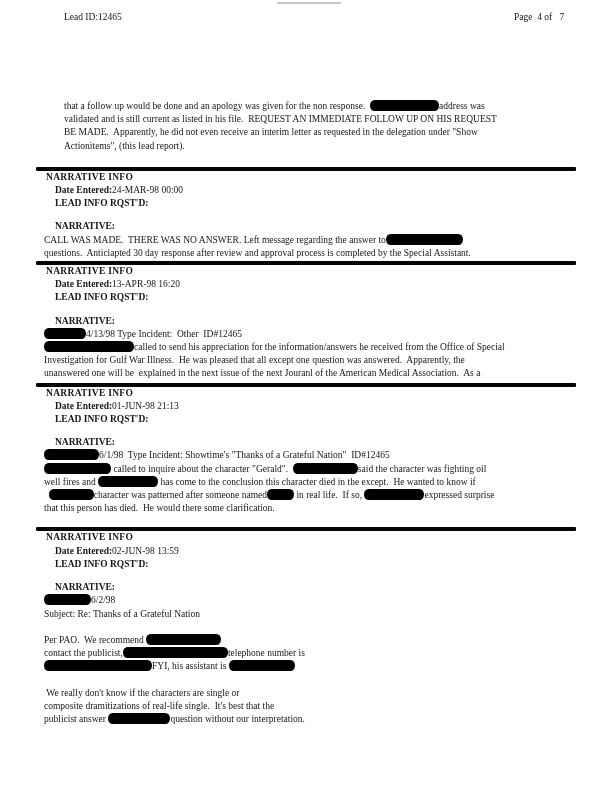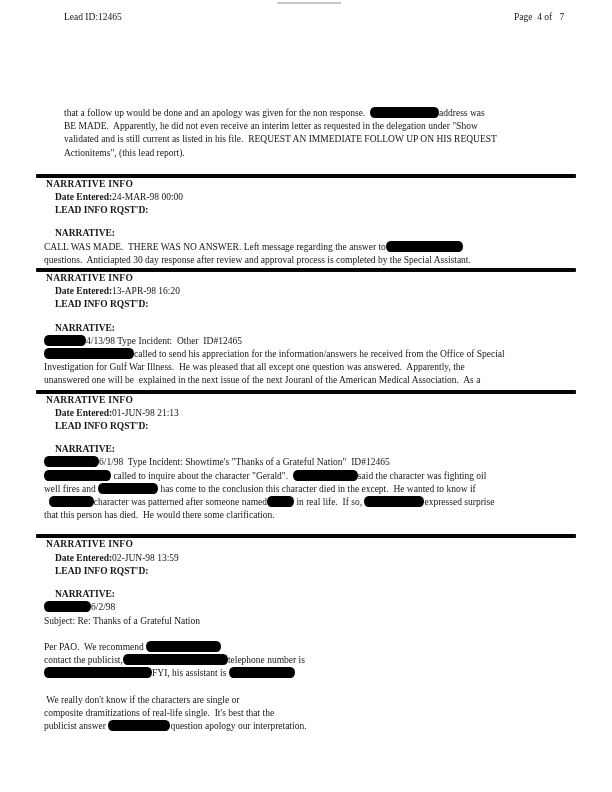--- a/index.html
+++ b/index.html
@@ -5,21 +5,21 @@
   html,body { margin:0; padding:0; background:#e8e8e8; }
   .page {
     position:relative; width:612px; height:792px; margin:0 auto;
     background:#fffffe; overflow:hidden;
     font-family:"Liberation Serif","DejaVu Serif",serif;
     color:#161616; font-size:9.5px; line-height:13.2px;
   }
   .hdr-left  { position:absolute; left:64px;  top:11px;text-align:center; }
   .hdr-right { position:absolute; left:514px; top:11px; white-space:pre; }
   .scan-artifact { position:absolute; left:277px; top:2px; width:64px; height:2px; background:#c9c9c9; }
-  .content { position:absolute; left:36px; top:107px; width:540px; }
+  .content { position:absolute; left:36px; top:100px; width:540px; }
   .intro { margin-left:28px; margin-bottom:14px; }
   .line { white-space:pre; min-height:13.2px; }
   .bar { height:4px; background:#060606; border-radius:1px; }
   .sec:nth-child(2) .bar { margin-top:1px; }
   .sec:nth-child(3) .bar { margin-top:2px; }
   .sec:nth-child(4) .bar { margin-top:12px; }
   .sec-title { font-weight:bold; margin-left:10px; letter-spacing:0.3px; }
   .kv { margin-left:19px; }
   .b { font-weight:bold; }
   .narr-label { font-weight:bold; margin-left:19px; margin-top:10px; }
@@ -32,22 +32,22 @@
 </head>
 <body>
 
 <div class="page">
   <div class="scan-artifact"></div>
   <div class="hdr-left">Lead ID:12465</div>
   <div class="hdr-right">Page  4 of   7</div>
   <div class="content">
     <div class="intro" id="intro">
         <div class="line"><span class="run">that a follow up would be done and an apology was given for the non response.  </span><span class="redact" style="width: 69px;"></span><span class="run">address was</span></div>
+        <div class="line"><span class="run">validated and is still current as listed in his file.  REQUEST AN IMMEDIATE FOLLOW UP ON HIS REQUEST</span></div>
         <div class="line"><span class="run">BE MADE.  Apparently, he did not even receive an interim letter as requested in the delegation under "Show</span></div>
-        <div class="line"><span class="run">validated and is still current as listed in his file.  REQUEST AN IMMEDIATE FOLLOW UP ON HIS REQUEST</span></div>
         <div class="line"><span class="run">Actionitems", (this lead report).</span></div>
       </div>
     <div id="sections">
         <div class="sec">
           <div class="bar"></div>
           <div class="sec-title">NARRATIVE INFO</div>
           <div class="kv"><span class="b">Date Entered:</span><span>24-MAR-98 00:00</span></div>
           <div class="kv b">LEAD INFO RQST'D:</div>
           <div class="narr-label">NARRATIVE:</div>
           <div class="body">
@@ -91,18 +91,18 @@
           <div class="body">
             <div class="line"><span class="redact" style="width: 47px;"></span><span class="run">6/2/98</span></div>
             <div class="line"><span class="run">Subject: Re: Thanks of a Grateful Nation</span></div>
             <div class="line">&nbsp;</div>
             <div class="line"><span class="run">Per PAO.  We recommend </span><span class="redact" style="width: 75px;"></span></div>
             <div class="line"><span class="run">contact the publicist,</span><span class="redact" style="width: 105px;"></span><span class="run">telephone number is</span></div>
             <div class="line"><span class="redact" style="width: 108px;"></span><span class="run">FYI, his assistant is </span><span class="redact" style="width: 66px;"></span></div>
             <div class="line">&nbsp;</div>
             <div class="line"><span class="run"> We really don't know if the characters are single or</span></div>
             <div class="line"><span class="run">composite dramitizations of real-life single.  It's best that the</span></div>
-            <div class="line"><span class="run">publicist answer </span><span class="redact" style="width: 62px;"></span><span class="run">question apology our interpretation.</span></div>
+            <div class="line"><span class="run">publicist answer </span><span class="redact" style="width: 62px;"></span><span class="run">question without our interpretation.</span></div>
           </div>
         </div>
       </div>
   </div>
 </div>
 
 </body></html>

